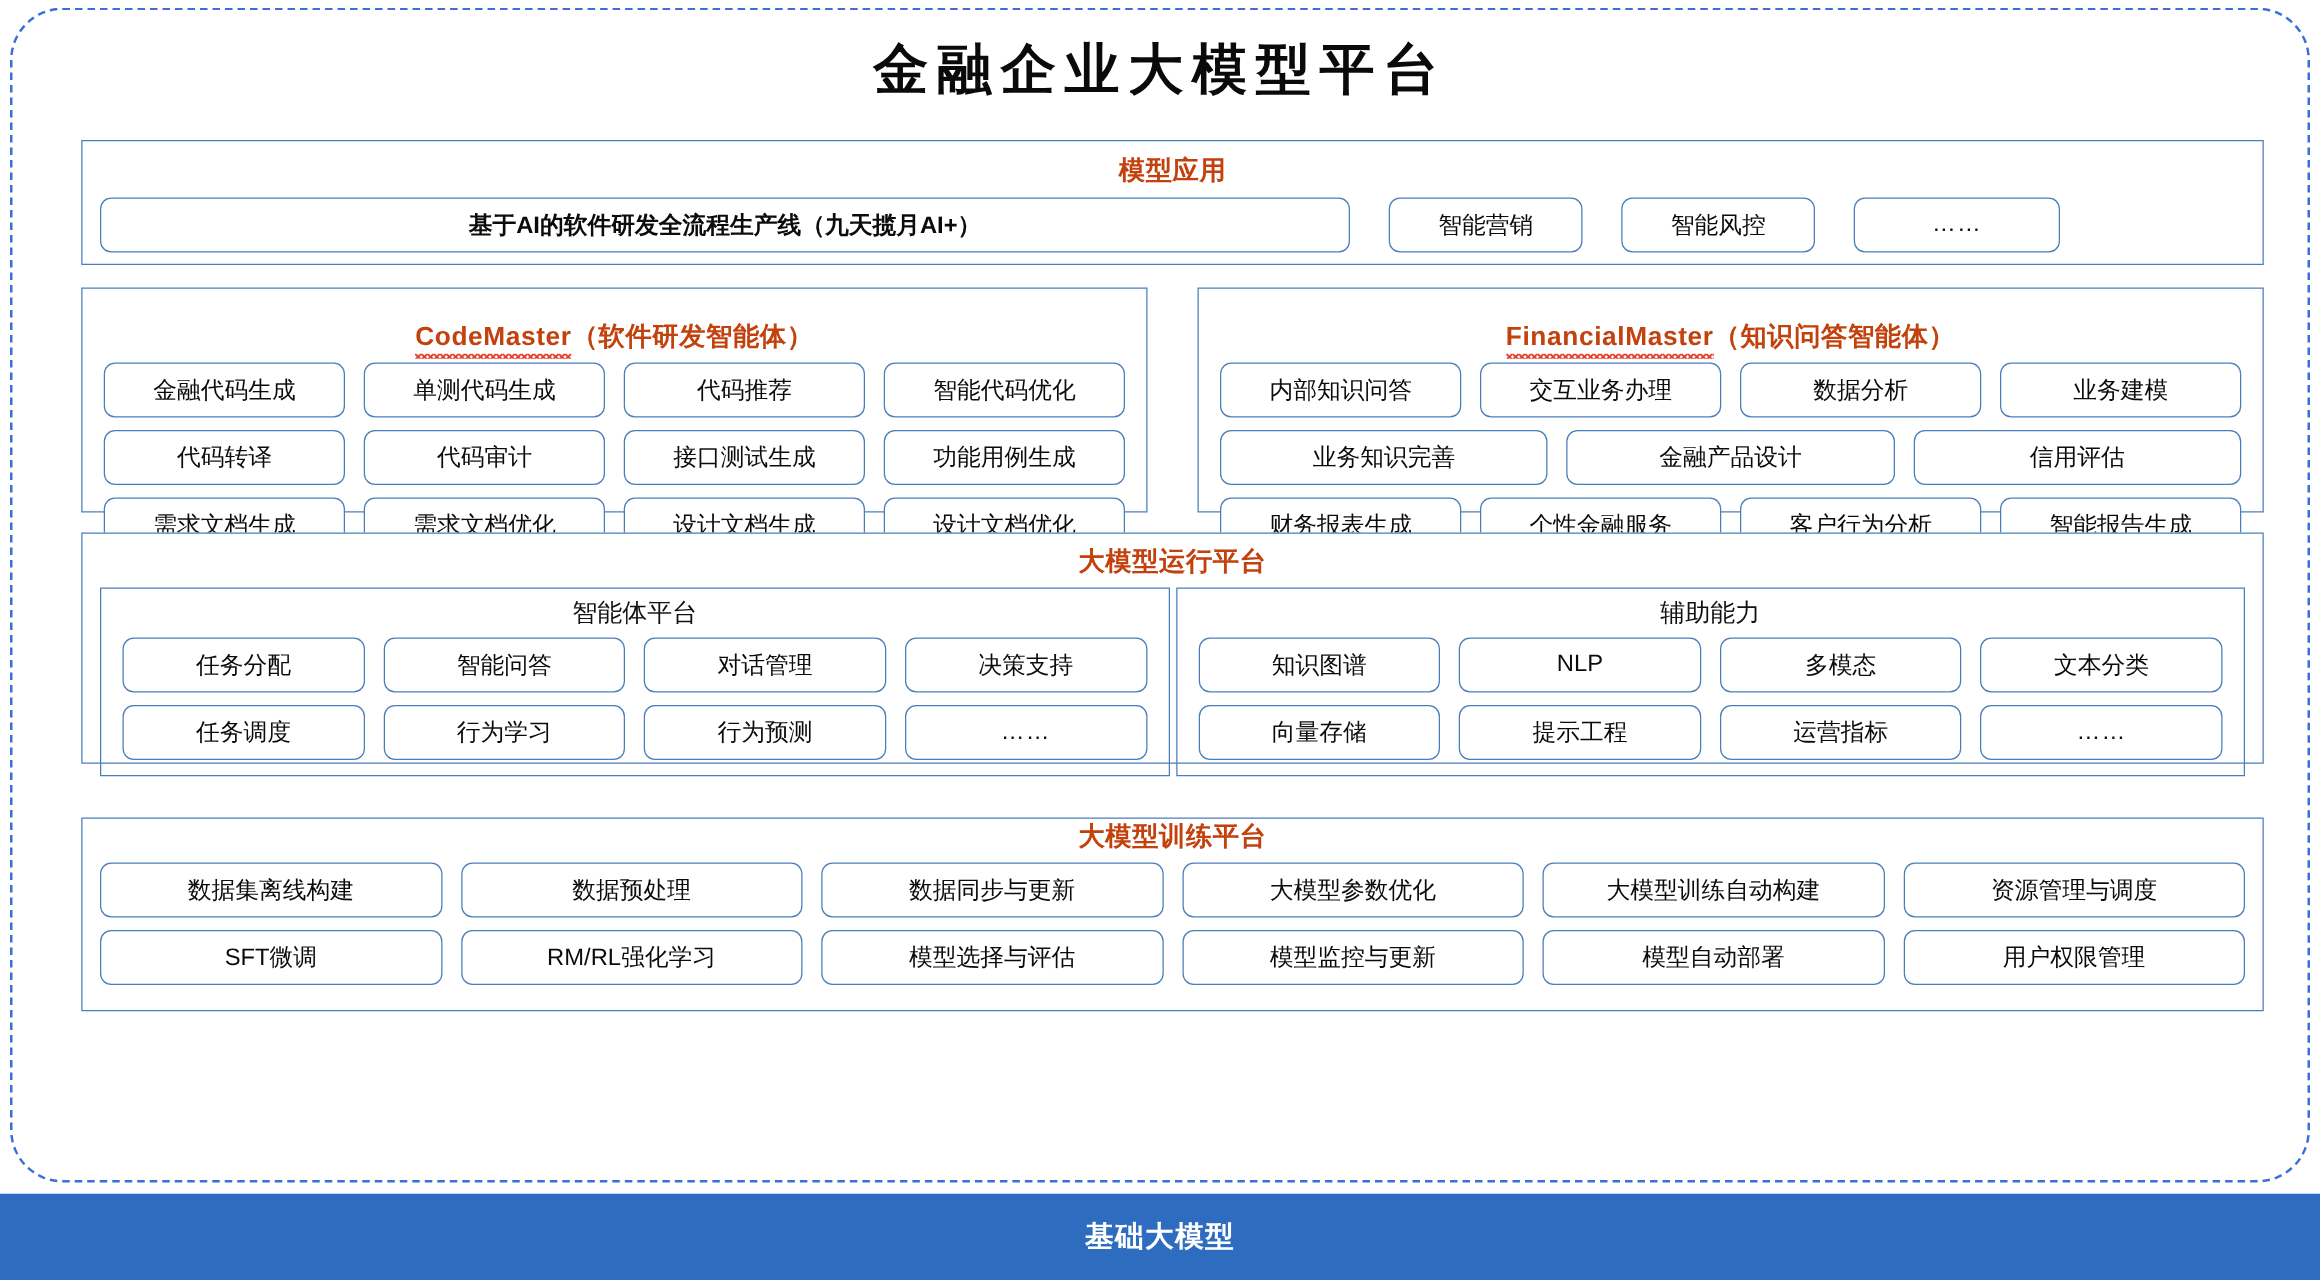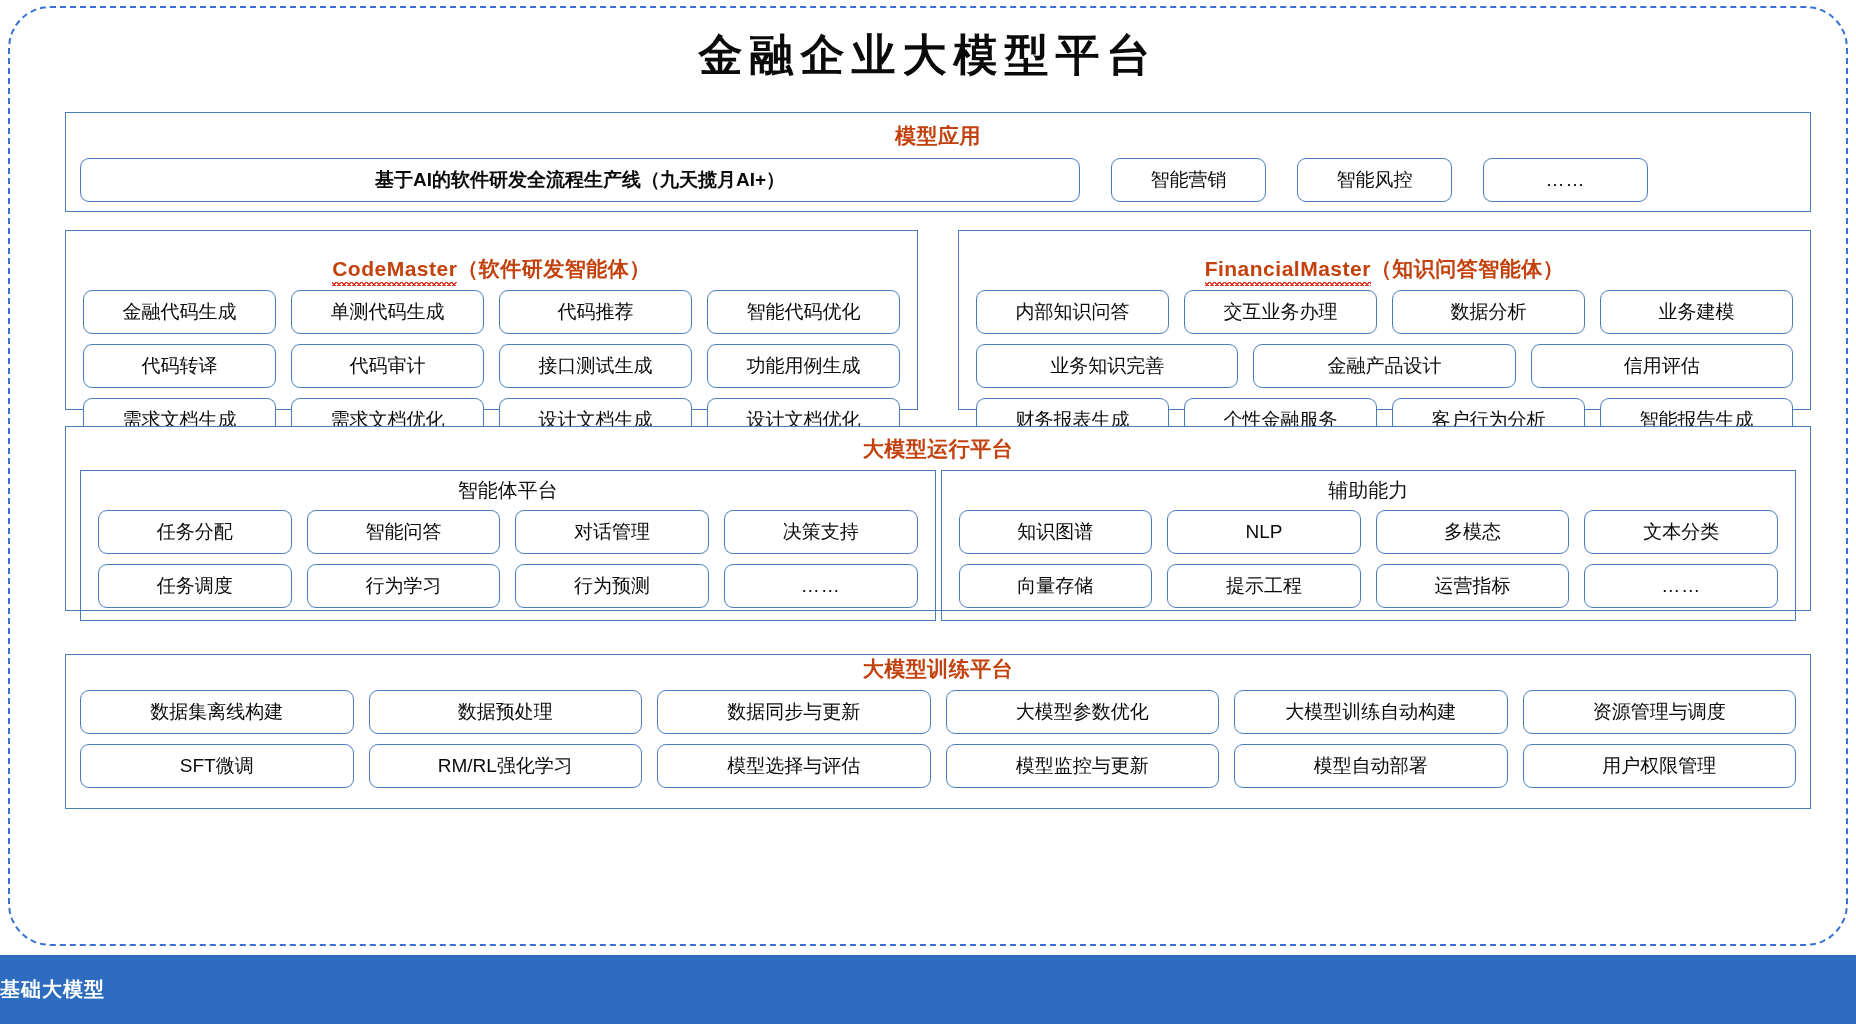--- a/index.html
+++ b/index.html
@@ -148,23 +148,23 @@
   
   .base-bar {
     position: absolute;
     left: 0;
     top: 955px;
     width: 1856px;
     height: 69px;
     background: #2d6cbf;
     display: flex;
     align-items: center;
-    justify-content: flex-start;
+    justify-content: center;
     color: #ffffff;
-    font-size: 20px;
+    font-size: 23px;
     font-weight: 700;
     letter-spacing: 1px;
   }
 </style>
 </head>
 <body>
 
 <div id="root">
 
   <div class="outer-frame">

